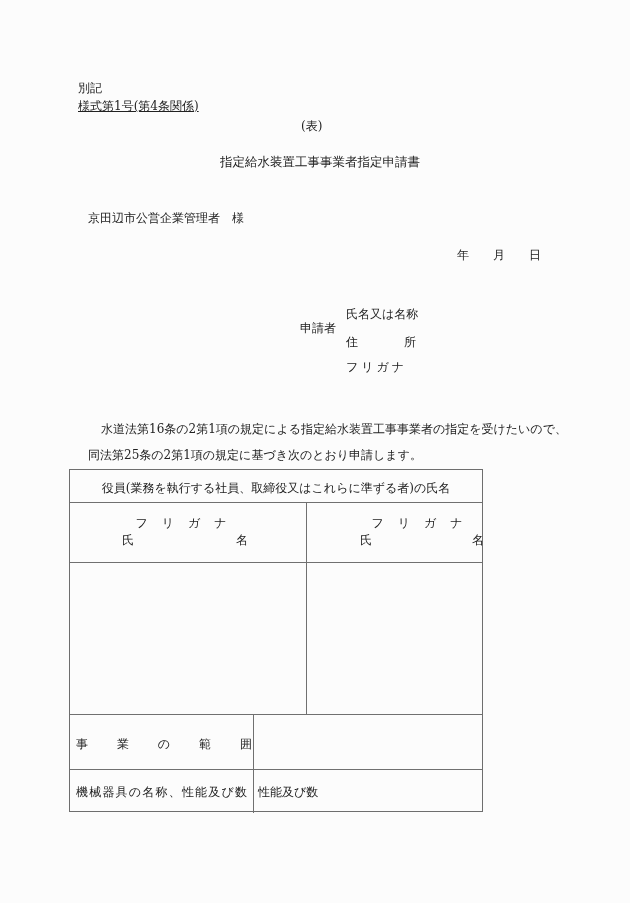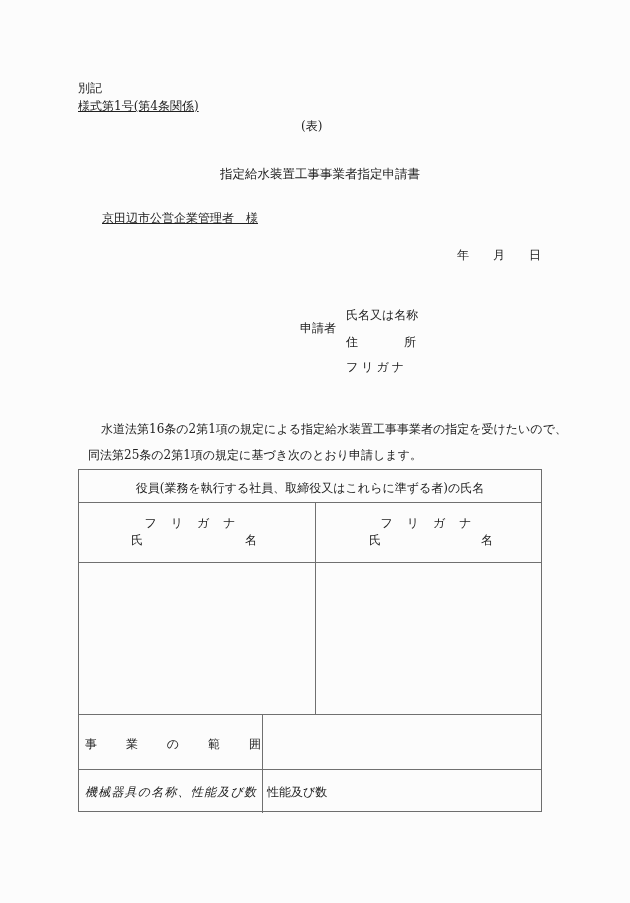--- a/index.html
+++ b/index.html
@@ -14,55 +14,55 @@
       overflow: hidden;
       font-family: "DejaVu Serif", "Liberation Serif", serif;
       color: #222;
       font-size: 12px;
     }
     .abs { position: absolute; white-space: nowrap; line-height: 1; }
 
     #beppyo { left: 78px; top: 82px; }
     #form-no { left: 78px; top: 100px; text-decoration: underline; }
     #side-label { left: 301px; top: 120px; }
-    #doc-title { left: 220px; top: 156px; font-size: 12.5px; margin-top: 12px; }
-    #addressee { left: 102px; top: 212px; text-decoration: underline; }
+    #doc-title { left: 220px; top: 156px; font-size: 12.5px; }
+    #addressee { left: 88px; top: 212px; }
     #date-row { left: 457px; top: 249px; }
     #date-row span { display: inline-block; }
     #date-row .g1 { width: 36px; }
     #date-row .g2 { width: 36px; }
 
     #applicant-label { left: 300px; top: 322px; }
-    #applicant-name { left: 346px; top: 309px; }
+    #applicant-name { left: 346px; top: 309px; font-family: Liberation Mono, monospace; }
     #applicant-address { left: 346px; top: 336px; width: 70px; display: flex; justify-content: space-between; }
     #applicant-rep { left: 346px; top: 361px; letter-spacing: 3px; }
 
     #body-line1 { left: 101px; top: 423px; }
     #body-line2 { left: 88px; top: 449px; }
 
     
     #officer-table {
       position: absolute;
-      left: 78px;
+      left: 69px;
       top: 469px;
-      width: 464px;
+      width: 414px;
       height: 343px;
       border: 1.5px solid #6e6e6e;
       box-sizing: border-box;
     }
     .t-hline { position: absolute; left: 0; right: 0; height: 0; border-top: 1.3px solid #707070; }
     .t-vline { position: absolute; width: 0; border-left: 1.3px solid #707070; }
     .t-text { position: absolute; white-space: nowrap; line-height: 1; }
 
     #officer-header { left: 0; right: 0; top: 12px; text-align: center; }
     .furigana { letter-spacing: 14px; text-align: center; }
     .name-row { display: flex; justify-content: space-between; }
 
     #scope-label { left: 6px; top: 268px; width: 176px; display: flex; justify-content: space-between; }
-    #equip-label { left: 6px; top: 316px; letter-spacing: 1.2px; font-style: italic; }
+    #equip-label { left: 6px; top: 316px; letter-spacing: 1.2px; }
     #equip-value { left: 188px; top: 316px; }
   </style>
 </head>
 <body>
 
 <div class="abs" id="beppyo">別記</div>
 <div class="abs" id="form-no">様式第1号(第4条関係)</div>
 <div class="abs" id="side-label">(表)</div>
 <div class="abs" id="doc-title">指定給水装置工事事業者指定申請書</div>
 

